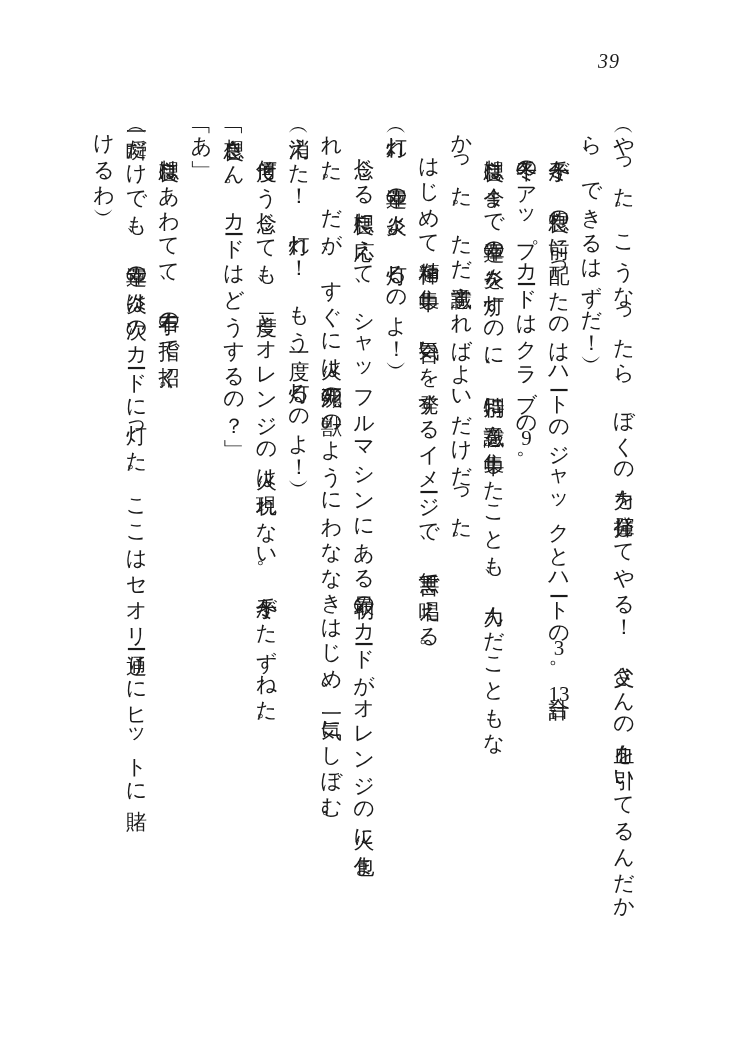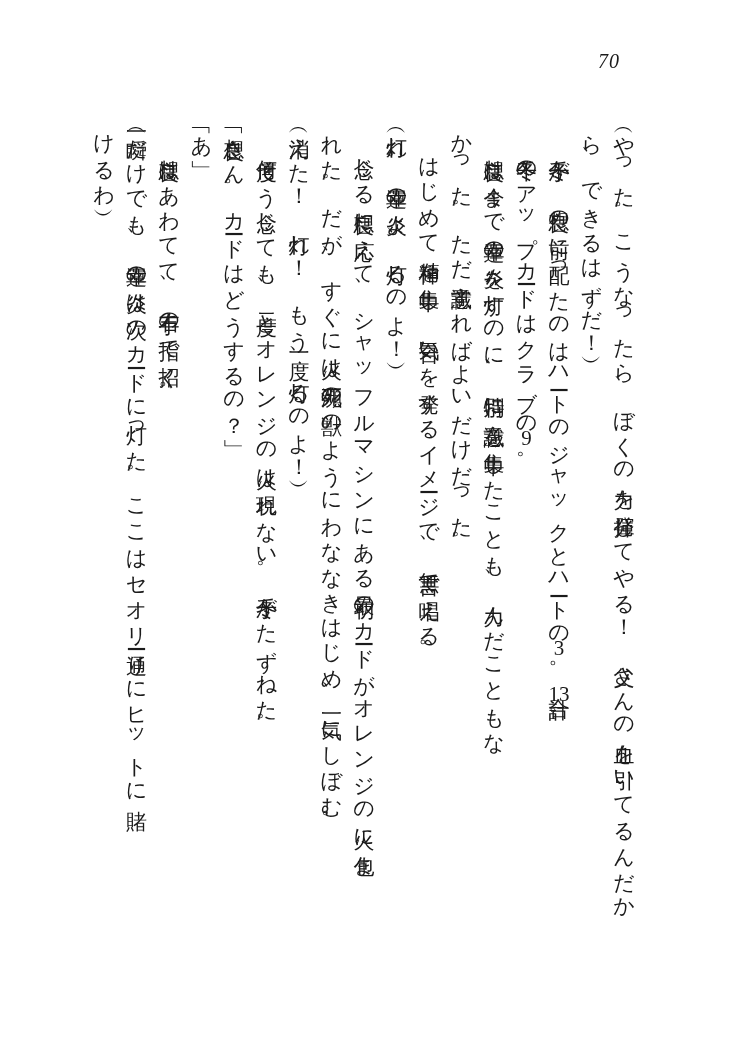--- a/index.html
+++ b/index.html
@@ -55,21 +55,21 @@
   .tcy {
     text-combine-upright: all;
     letter-spacing: 0;
   }
 </style>
 </head>
 <body>
 
 <div class="scan-page">
 
-  <div class="page-number">70</div>
+  <div class="page-number">39</div>
 
   <div class="text-block">
     <p class="text-line">（やった。こうなったら、ぼくの力を発揮してやる！　父さんの血を引いてるんだか</p>
     <p class="text-line">ら、できるはずだ！）</p>
     <p class="text-line indent">千冬が、想良の前に配ったのはハートのジャックとハートの<span class="tcy">3</span>。合計<span class="tcy">13</span>。</p>
     <p class="text-line indent">千冬のアップカードはクラブの<span class="tcy">9</span>。</p>
     <p class="text-line indent">想良は今まで幸運の炎を灯すのに、特別に意識を集中したことも、力んだこともな</p>
     <p class="text-line">かった。ただ意識すればよいだけだった。</p>
     <p class="text-line indent">はじめて精神を集中し、気合いを発するイメージで、無言で唱える。</p>
     <p class="text-line">（灯れ。幸運の炎よ、灯るのよ！）</p>

